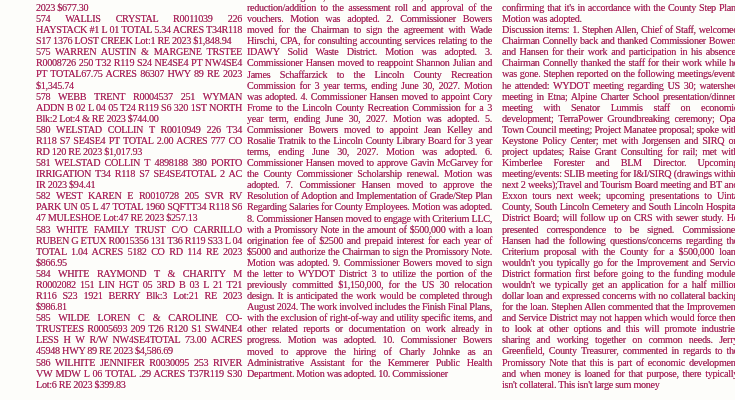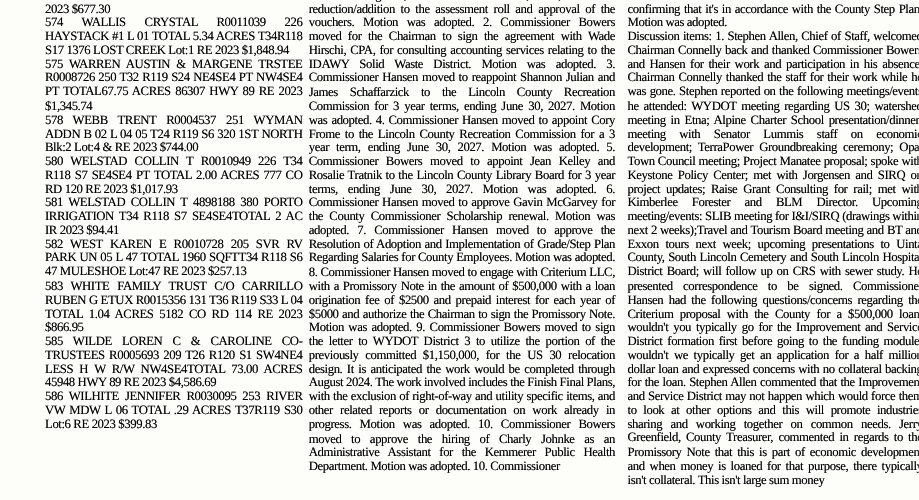--- a/index.html
+++ b/index.html
@@ -8,21 +8,21 @@
     width: 735px;
     height: 400px;
     overflow: hidden;
     background: #fdfdfa;
   }
   .page {
     position: relative;
     width: 735px;
     height: 400px;
     font-family: "Liberation Serif", "DejaVu Serif", serif;
-    color: #000000;
+    color: #be185d;
     text-shadow: 0 0 0.35px rgba(30,29,27,0.6);
   }
   .col {
     position: absolute;
     text-align: justify;
     font-size: 10.2px;
     line-height: 11.08px;
     letter-spacing: -0.32px;
   }
   .col p { margin: 0; padding: 0; }
@@ -37,20 +37,21 @@
 
   <div class="col col-left">
     <p>2023 $677.30</p>
     <p>574 WALLIS CRYSTAL R0011039 226 HAYSTACK #1 L 01 TOTAL 5.34 ACRES T34R118 S17 1376 LOST CREEK Lot:1 RE 2023 $1,848.94</p>
     <p>575 WARREN AUSTIN &amp; MARGENE TRSTEE R0008726 250 T32 R119 S24 NE4SE4 PT NW4SE4 PT TOTAL67.75 ACRES 86307 HWY 89 RE 2023 $1,345.74</p>
     <p>578 WEBB TRENT R0004537 251 WYMAN ADDN B 02 L 04 05 T24 R119 S6 320 1ST NORTH Blk:2 Lot:4 &amp; RE 2023 $744.00</p>
     <p>580 WELSTAD COLLIN T R0010949 226 T34 R118 S7 SE4SE4 PT TOTAL 2.00 ACRES 777 CO RD 120 RE 2023 $1,017.93</p>
     <p>581 WELSTAD COLLIN T 4898188 380 PORTO IRRIGATION T34 R118 S7 SE4SE4TOTAL 2 AC IR 2023 $94.41</p>
     <p>582 WEST KAREN E R0010728 205 SVR RV PARK UN 05 L 47 TOTAL 1960 SQFTT34 R118 S6 47 MULESHOE Lot:47 RE 2023 $257.13</p>
     <p>583 WHITE FAMILY TRUST C/O CARRILLO RUBEN G ETUX R0015356 131 T36 R119 S33 L 04 TOTAL 1.04 ACRES 5182 CO RD 114 RE 2023 $866.95</p>
+    <p>584 WHITE RAYMOND T &amp; CHARITY M R0002082 151 LIN HGT 05 3RD B 03 L 21 T21 R116 S23 1921 BERRY Blk:3 Lot:21 RE 2023 $986.81</p>
     <p>585 WILDE LOREN C &amp; CAROLINE CO-TRUSTEES R0005693 209 T26 R120 S1 SW4NE4 LESS H W R/W NW4SE4TOTAL 73.00 ACRES 45948 HWY 89 RE 2023 $4,586.69</p>
     <p>586 WILHITE JENNIFER R0030095 253 RIVER VW MDW L 06 TOTAL .29 ACRES T37R119 S30 Lot:6 RE 2023 $399.83</p>
 
   </div>
 
   <div class="col col-middle">
     <p>the consent agenda, minutes from June 4-5, 2024, orders for reduction/addition to the assessment roll and approval of the vouchers. Motion was adopted. 2. Commissioner Bowers moved for the Chairman to sign the agreement with Wade Hirschi, CPA, for consulting accounting services relating to the IDAWY Solid Waste District. Motion was adopted. 3. Commissioner Hansen moved to reappoint Shannon Julian and James Schaffarzick to the Lincoln County Recreation Commission for 3 year terms, ending June 30, 2027. Motion was adopted. 4. Commissioner Hansen moved to appoint Cory Frome to the Lincoln County Recreation Commission for a 3 year term, ending June 30, 2027. Motion was adopted. 5. Commissioner Bowers moved to appoint Jean Kelley and Rosalie Tratnik to the Lincoln County Library Board for 3 year terms, ending June 30, 2027. Motion was adopted. 6. Commissioner Hansen moved to approve Gavin McGarvey for the County Commissioner Scholarship renewal. Motion was adopted. 7. Commissioner Hansen moved to approve the Resolution of Adoption and Implementation of Grade/Step Plan Regarding Salaries for County Employees. Motion was adopted. 8. Commissioner Hansen moved to engage with Criterium LLC, with a Promissory Note in the amount of $500,000 with a loan origination fee of $2500 and prepaid interest for each year of $5000 and authorize the Chairman to sign the Promissory Note. Motion was adopted. 9. Commissioner Bowers moved to sign the letter to WYDOT District 3 to utilize the portion of the previously committed $1,150,000, for the US 30 relocation design. It is anticipated the work would be completed through August 2024. The work involved includes the Finish Final Plans, with the exclusion of right-of-way and utility specific items, and other related reports or documentation on work already in progress. Motion was adopted. 10. Commissioner Bowers moved to approve the hiring of Charly Johnke as an Administrative Assistant for the Kemmerer Public Health Department. Motion was adopted. 10. Commissioner</p>
   </div>
 
   <div class="col col-right">

